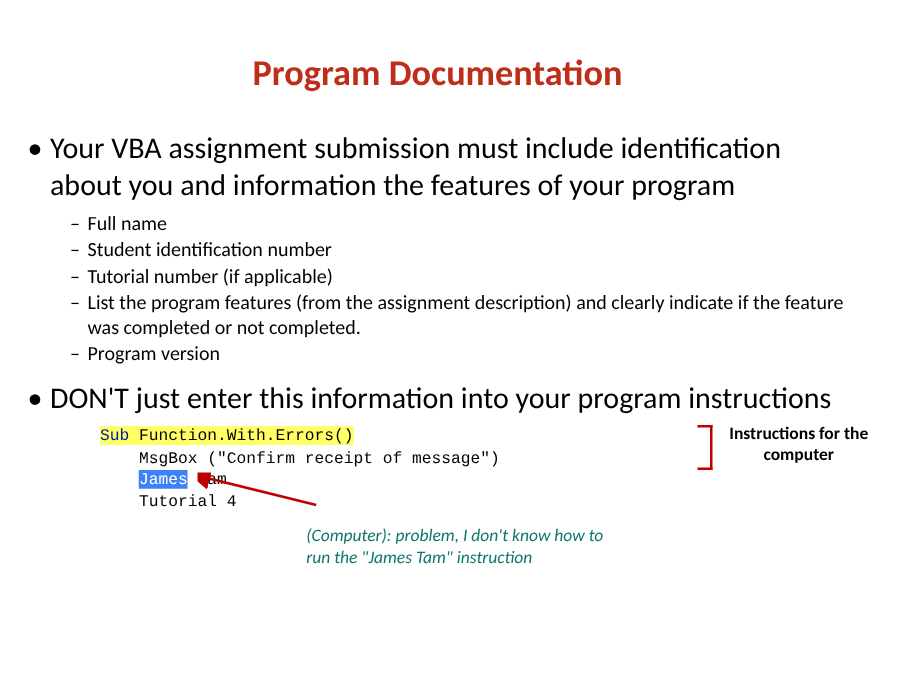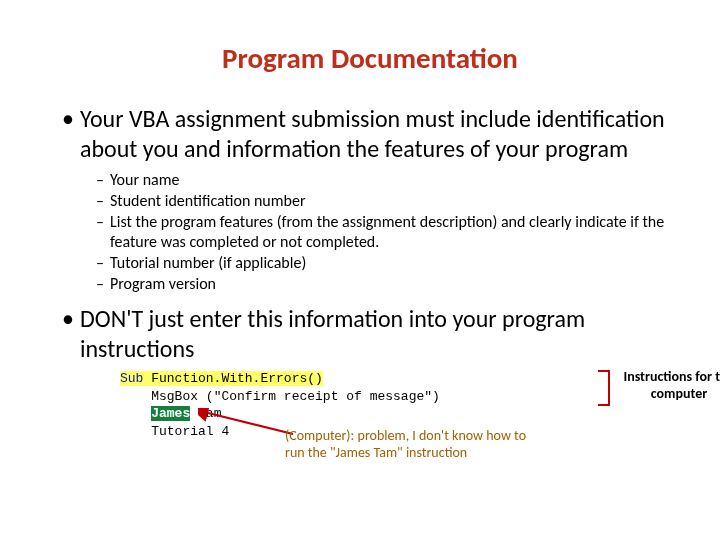--- a/index.html
+++ b/index.html
@@ -7,21 +7,21 @@
     padding: 0;
     width: 720px;
     height: 540px;
     font-family: Calibri, Arial, sans-serif;
     background: #fff;
     color: #000;
     position: relative;
     overflow: hidden;
   }
   .slide {
-    padding: 40px 40px 0 60px;
+    padding: 40px 40px 0 20px;
     box-sizing: border-box;
   }
   .title {
     text-align: center;
     font-size: 29px;
     font-weight: 700;
     color: #bf2e1a;
     margin-bottom: 28px;
   }
   ul.main {
@@ -68,21 +68,21 @@
     margin-left: 60px;
     margin-top: 6px;
     font-family: "Courier New", monospace;
     font-size: 13px;
     line-height: 1.35;
     position: relative;
     width: 480px;
   }
   .code-line { white-space: pre; }
   .hl-yellow { background: #ffff66; }
-  .hl-blue { background: #15803d; color: #fff; font-weight: bold; }
+  .hl-blue { background: #3b82f6; color: #fff; }
   .blue-kw { color: #0018a8; text-align: right; }
   .bracket {
     position: absolute;
     border: 2px solid #c00000;
     border-left: none;
     width: 10px;
   }
   .instr-label {
     position: absolute;
     font-family: Calibri, Arial, sans-serif;
@@ -94,40 +94,42 @@
     line-height: 1.2;
   }
   .arrow-svg {
     position: absolute;
     pointer-events: none;
   }
   .problem-text {
     position: absolute;
     font-family: Calibri, Arial, sans-serif;
     font-size: 14px;
-    color: #a16207;
+    font-style: italic;
+    color: #0f766e;
     width: 260px;
     line-height: 1.2;
+    margin-top: 23px;
   }
 </style>
 </head>
 <body>
 
 <div class="slide">
   <div class="title">Program Documentation</div>
 
   <ul class="main">
     <li>Your VBA assignment submission must include identification about you and information the features of your program</li>
   </ul>
 
   <ul class="sub">
-    <li>Your name</li>
+    <li>Full name</li>
     <li>Student identification number</li>
+    <li>Tutorial number (if applicable)</li>
     <li>List the program features (from the assignment description) and clearly indicate if the feature was completed or not completed.</li>
-    <li>Tutorial number (if applicable)</li>
     <li>Program version</li>
   </ul>
 
   <ul class="main">
     <li>DON'T just enter this information into your program instructions</li>
   </ul>
 
   <div class="code-block">
     <div class="code-line"><span class="hl-yellow"><span class="blue-kw">Sub</span><span> Function.With.Errors()</span></span></div>
     <div class="code-line"><span>    MsgBox (</span><span>"Confirm receipt of message"</span><span>)</span></div>

